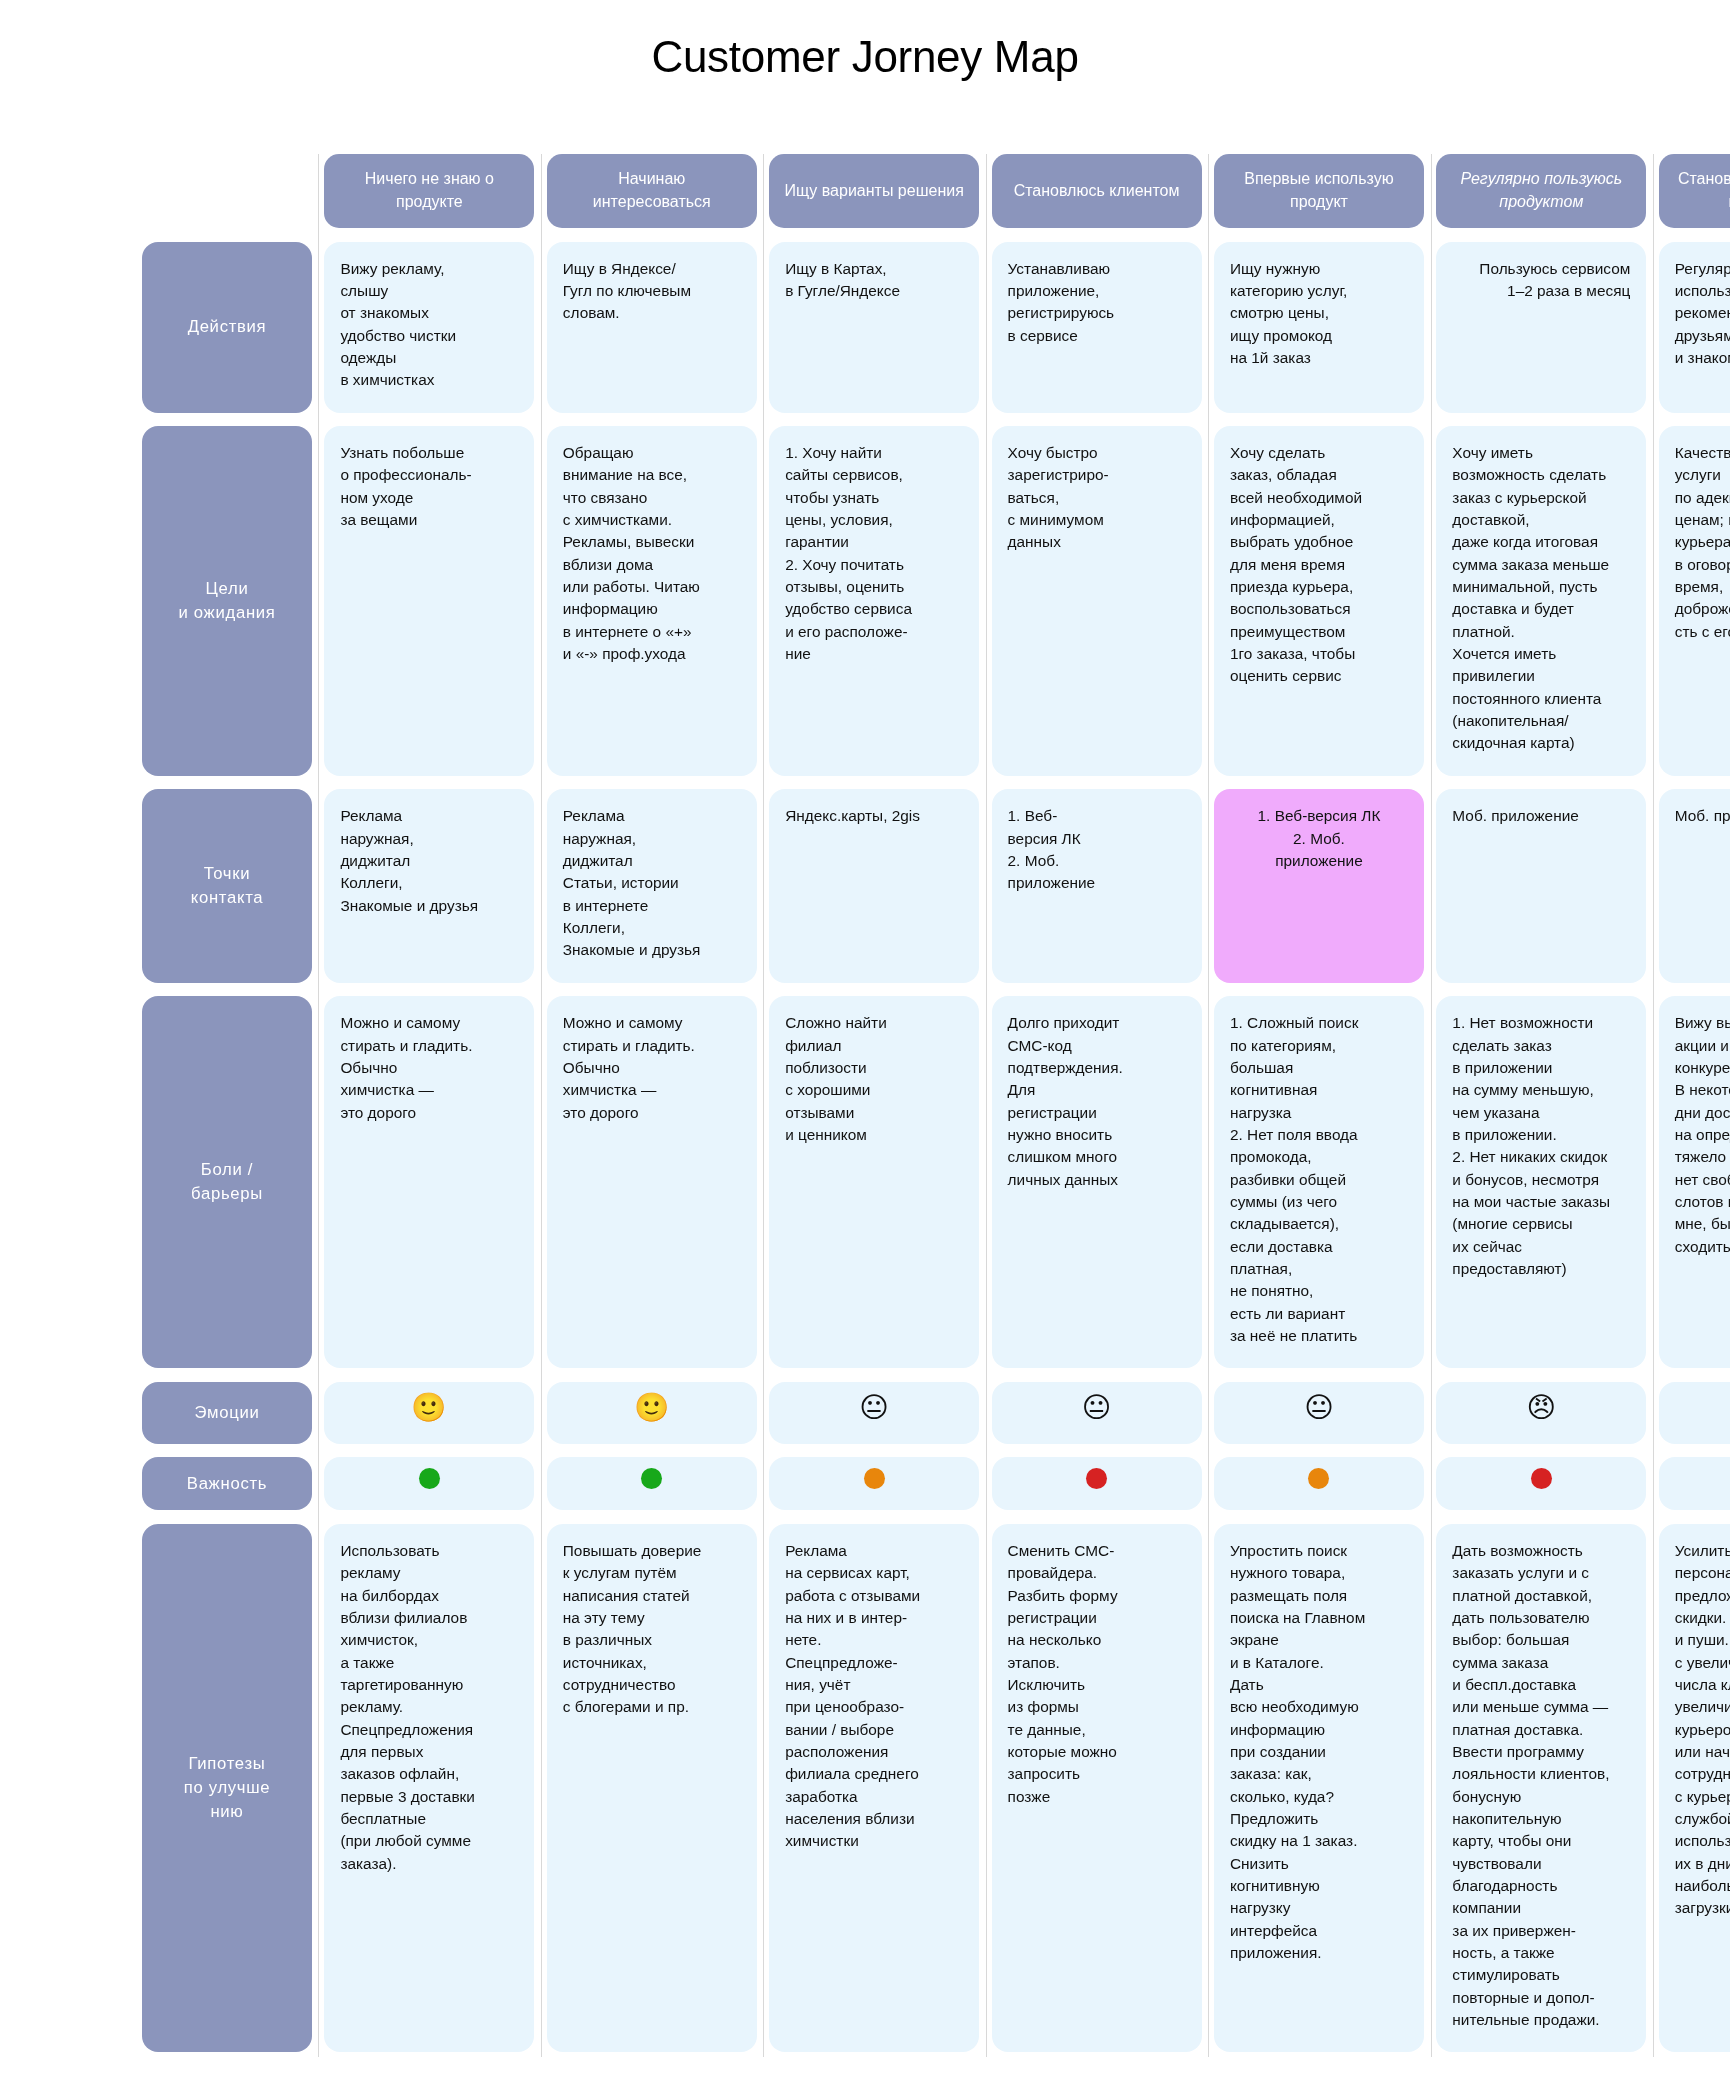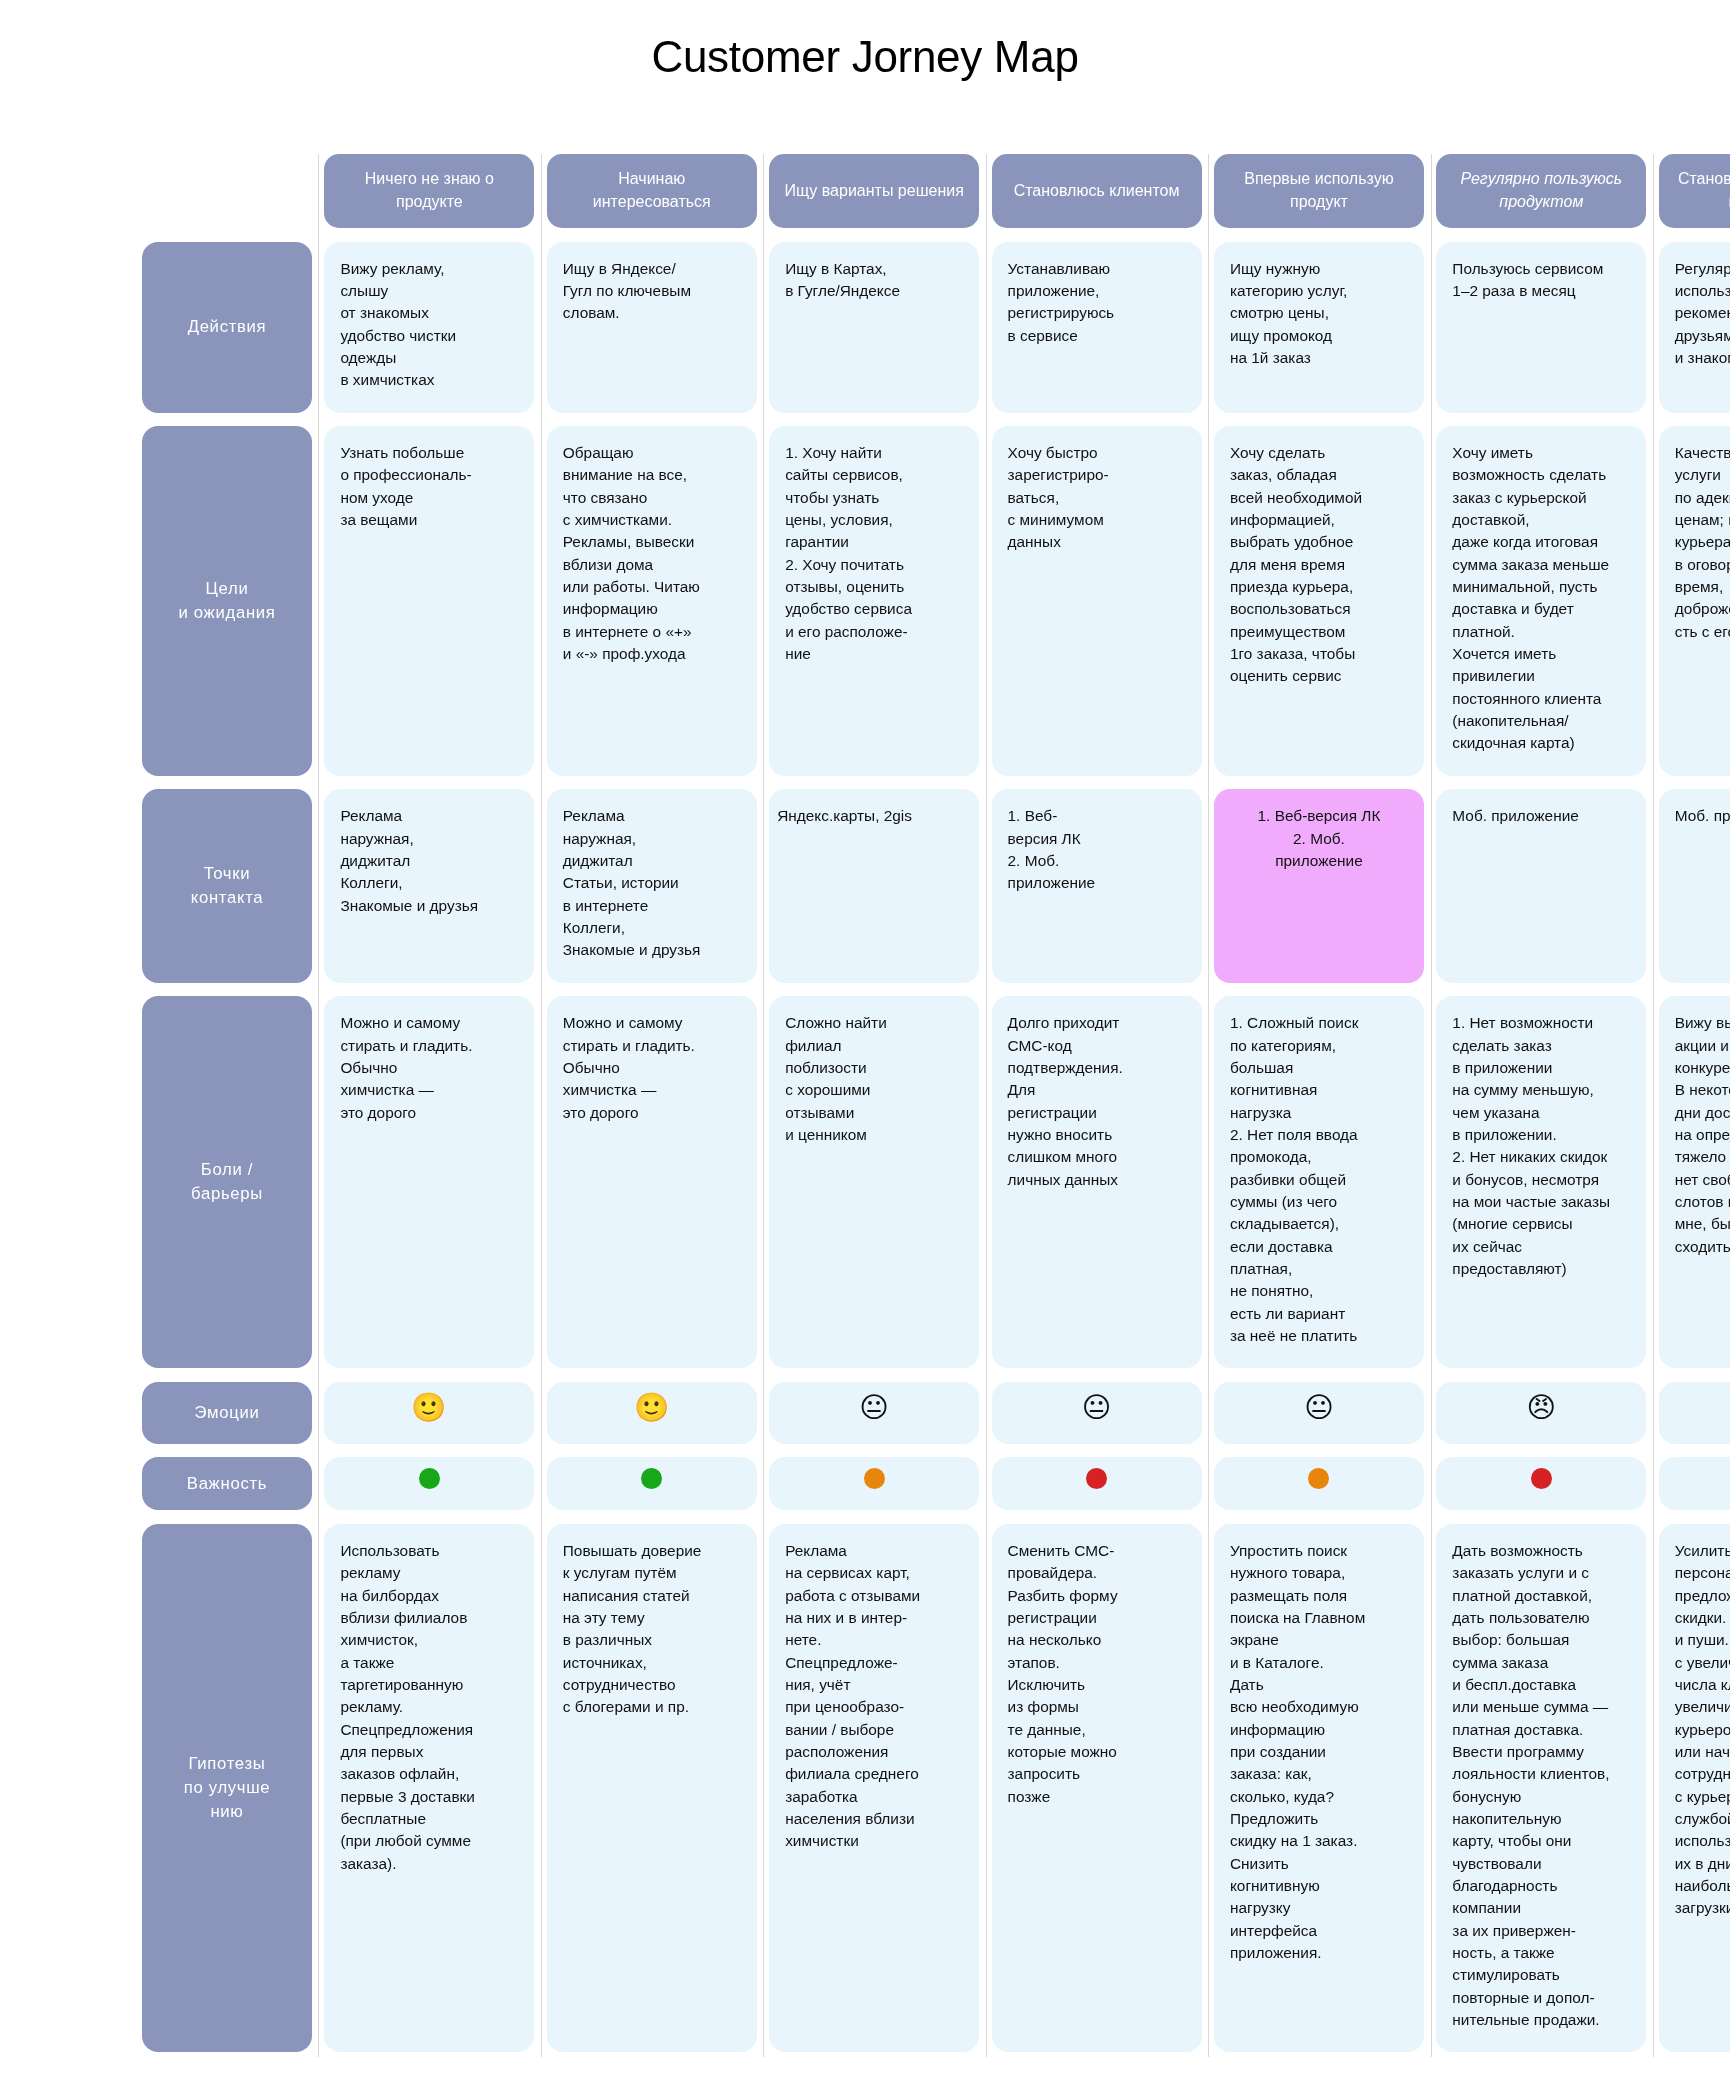--- a/index.html
+++ b/index.html
@@ -161,21 +161,21 @@
 в Гугле/Яндексе</div>
     <div class="cell" style="background: rgb(232, 245, 253); min-height: 124px;">Устанавливаю
 приложение,
 регистрируюсь
 в сервисе</div>
     <div class="cell" style="background: rgb(232, 245, 253); min-height: 124px;">Ищу нужную
 категорию услуг,
 смотрю цены,
 ищу промокод
 на 1й заказ</div>
-    <div class="cell" style="background: rgb(232, 245, 253); min-height: 124px;">Пользуюсь сервисом
+    <div class="cell" style="background: rgb(232, 245, 253); min-height: 124px; text-align: right;">Пользуюсь сервисом
 1–2 раза в месяц</div>
     <div class="cell" style="background: rgb(232, 245, 253); min-height: 124px;">Регулярно
 использую сервис,
 рекомендую
 друзьям
 и знакомым</div>
     <div class="row-label" style="background: rgb(139, 149, 188); min-height: 309px; white-space: pre-line;">Цели
 и ожидания</div>
     <div class="cell" style="background: rgb(232, 245, 253); min-height: 309px;">Узнать побольше
 о профессиональ-
@@ -247,21 +247,21 @@
 диджитал
 Коллеги,
 Знакомые и друзья</div>
     <div class="cell" style="background: rgb(232, 245, 253); min-height: 142px;">Реклама
 наружная,
 диджитал
 Статьи, истории
 в интернете
 Коллеги,
 Знакомые и друзья</div>
-    <div class="cell" style="background: rgb(232, 245, 253); min-height: 142px; padding-left: 8px;">Яндекс.карты, 2gis</div>
+    <div class="cell" style="background: rgb(232, 245, 253); min-height: 142px;">Яндекс.карты, 2gis</div>
     <div class="cell" style="background: rgb(232, 245, 253); min-height: 142px;">1. Веб-
 версия ЛК
 2. Моб.
 приложение</div>
     <div class="cell" style="background: #f0abfc; min-height: 142px; text-align: center;">1. Веб-версия ЛК
 2. Моб.
 приложение</div>
     <div class="cell" style="background: rgb(232, 245, 253); min-height: 142px;">Моб. приложение</div>
     <div class="cell" style="background: rgb(232, 245, 253); min-height: 142px;">Моб. приложение</div>
     <div class="row-label" style="background: rgb(139, 149, 188); min-height: 328px; white-space: pre-line;">Боли /

